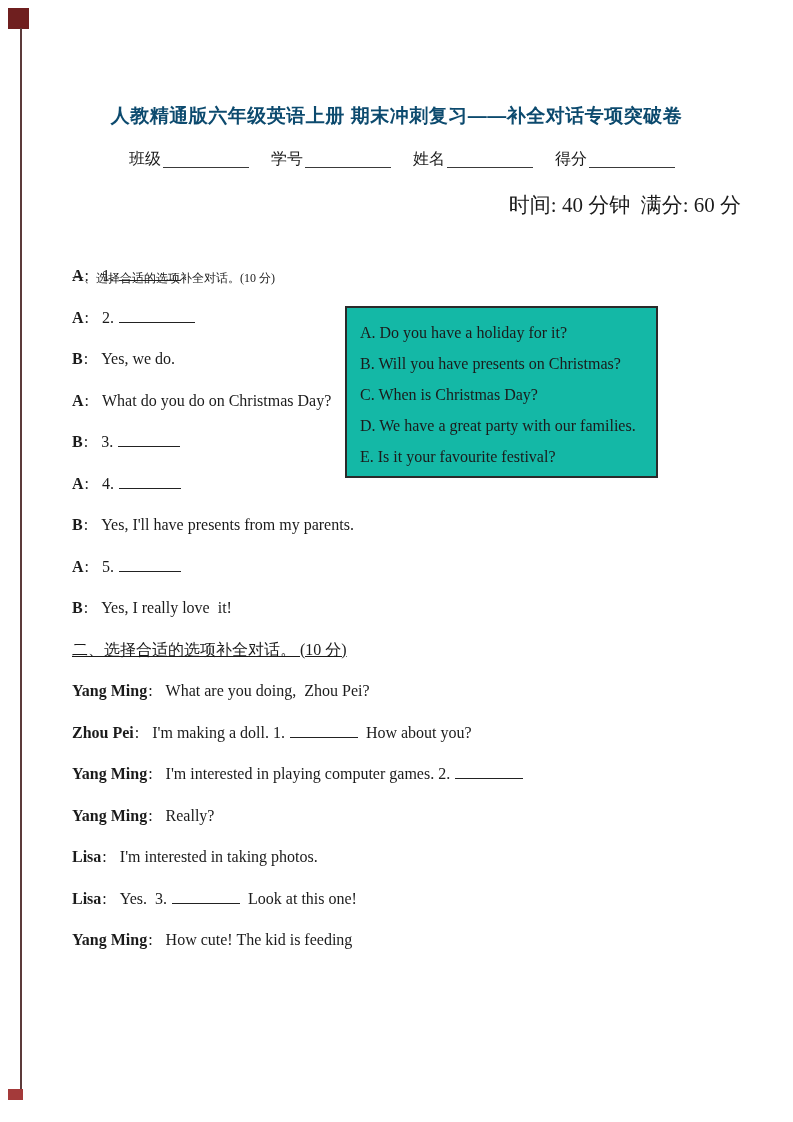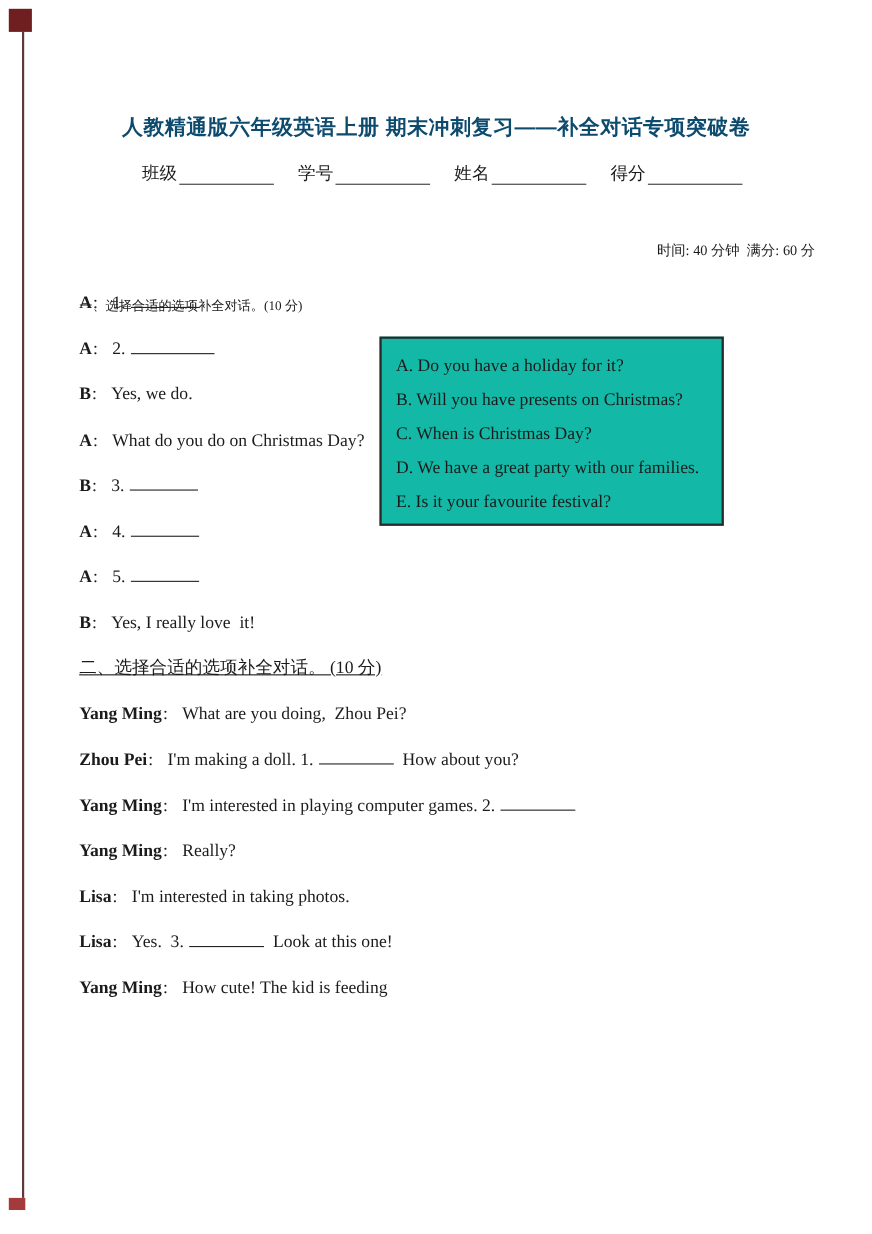--- a/index.html
+++ b/index.html
@@ -22,21 +22,21 @@
     white-space:pre-wrap;
   }
   .fields {
     position:absolute; left:129px; top:149px; display:flex; gap:22px;
     font-size:16px; white-space:nowrap;
   }
   .fgroup { display:flex; align-items:flex-end; }
   .flabel { line-height:19px; }
   .fline { display:inline-block; width:86px; height:15px; border-bottom:1px solid #3a3a3a; margin-left:2px; }
   .meta {
-    position:absolute; right:52px; top:191px; font-size:13px; white-space:pre-wrap;margin-top:28px;
+    position:absolute; right:52px; top:191px; font-size:21px; white-space:pre-wrap;
   }
   .s1-heading {
     position:absolute; left:72px; top:230px; font-size:12px; white-space:pre-wrap;margin-top:40px;
   }
   .dialogue {
     position:absolute; left:72px; top:265px; right:20px;
   }
   .line {
     height:21px; line-height:21px; margin-bottom:20.5px;
     font-size:16px; white-space:pre-wrap;
@@ -106,20 +106,21 @@
     <div class="line"><span class="spk">A</span><span class="colon">:</span><span class="txt">2.</span><span class="blank w76"></span><span class="txt"></span></div>
 
     <div class="line"><span class="spk">B</span><span class="colon">:</span><span class="txt">Yes, we do.</span></div>
 
     <div class="line"><span class="spk">A</span><span class="colon">:</span><span class="txt">What do you do on Christmas Day?</span></div>
 
     <div class="line"><span class="spk">B</span><span class="colon">:</span><span class="txt">3.</span><span class="blank w62"></span><span class="txt"></span></div>
 
     <div class="line"><span class="spk">A</span><span class="colon">:</span><span class="txt">4.</span><span class="blank w62"></span><span class="txt"></span></div>
 
+    <div class="line"><span class="spk">B</span><span class="colon">:</span><span class="txt">Yes, I'll have presents from my parents.</span></div>
 
     <div class="line"><span class="spk">A</span><span class="colon">:</span><span class="txt">5.</span><span class="blank w62"></span><span class="txt"></span></div>
 
     <div class="line"><span class="spk">B</span><span class="colon">:</span><span class="txt">Yes, I really love  it!</span></div>
 
     <div class="line s2-heading">二、选择合适的选项补全对话。 (10 分)</div>
 
     <div class="line"><span class="spk">Yang Ming</span><span class="colon">:</span><span class="txt">What are you doing,  Zhou Pei?</span></div>
 
     <div class="line"><span class="spk">Zhou Pei</span><span class="colon">:</span><span class="txt">I'm making a doll. 1.</span><span class="blank w68"></span><span class="txt">How about you?</span></div>

